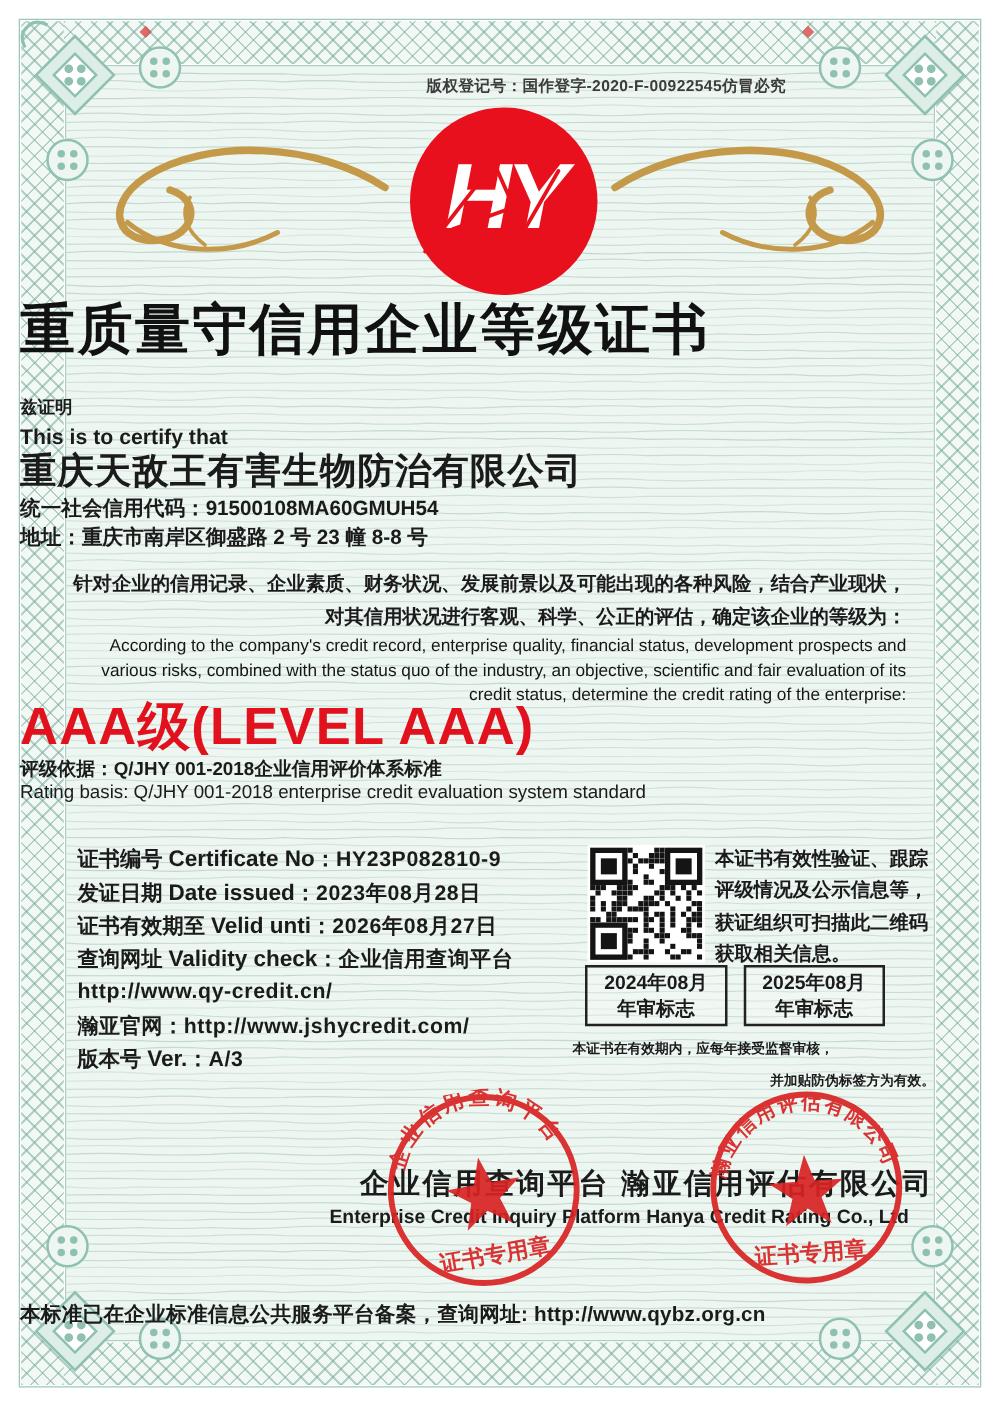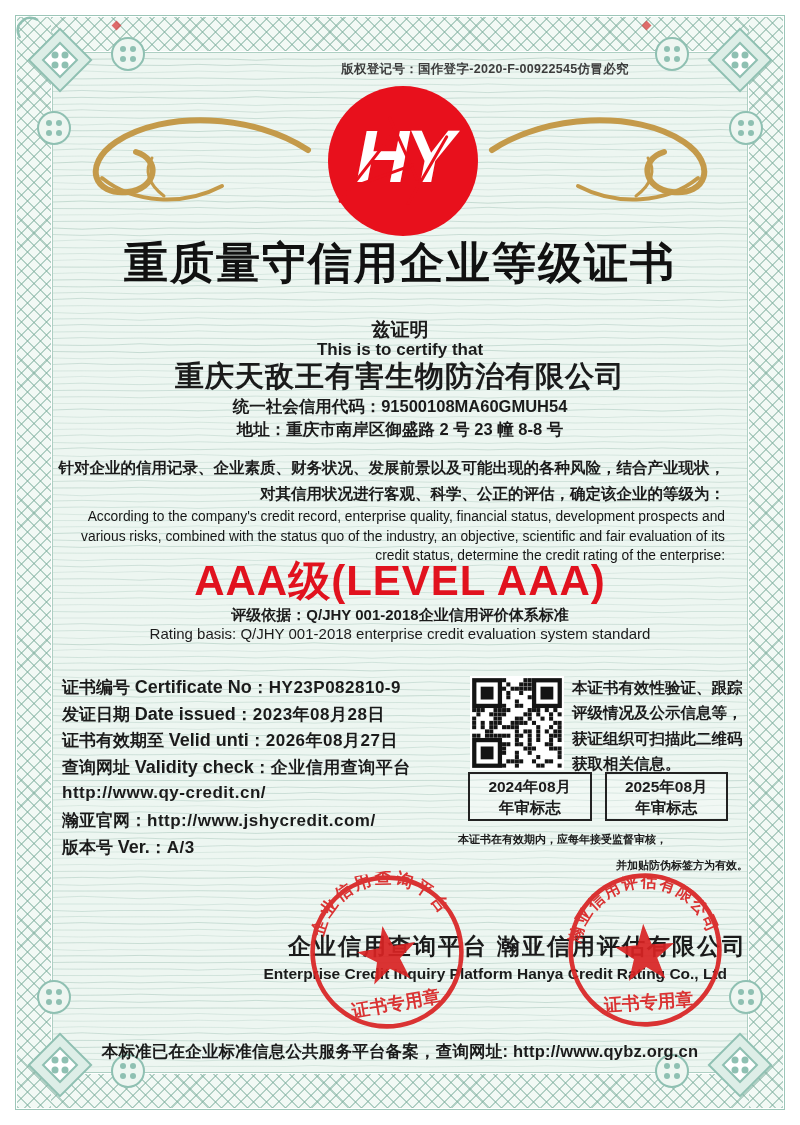--- a/index.html
+++ b/index.html
@@ -22,38 +22,38 @@
   .corner.tr{right:8px;top:8px;transform:scaleX(-1);}
   .corner.bl{left:8px;bottom:8px;transform:scaleY(-1);}
   .corner.br{right:8px;bottom:8px;transform:scale(-1,-1);}
   .red-accent{position:absolute;width:7px;height:7px;background:#d84848;transform:rotate(45deg);opacity:.8;}
 
   
   .paper{position:absolute;inset:53px;background:#edf6f1;}
   .paper svg.waves{position:absolute;inset:0;width:100%;height:100%;}
 
   .abs{position:absolute;}
-  .ctr{left:0;right:0;text-align:center;}
+  .ctr{left:0;right:0;padding-left:16px;}
 
   
   .copyright{top:61px;left:200px;right:30px;text-align:center;font-size:12.5px;color:#3c3c3c;font-weight:600;letter-spacing:.3px;}
 
   
   .logo-wrap{left:328px;top:86px;width:150px;height:150px;}
   .logo-circle{position:absolute;inset:0;border-radius:50%;background:#e8101c;}
   .logo-text{position:absolute;left:0;right:0;top:28px;text-align:center;font-size:74px;font-weight:800;color:#ffffff;letter-spacing:-4px;font-style:italic;}
   .crack{position:absolute;background:#e8101c;width:2.5px;border-radius:2px;}
   .flourish{top:112px;width:248px;height:96px;}
   .flourish.leftf{left:66px;transform:scaleX(-1);}
   .flourish.rightf{left:486px;}
 
   
   .title-zh{top:234px;font-size:44px;font-weight:700;letter-spacing:2px;color:#111;}
   .title-en{top:288px;font-size:17.5px;font-weight:600;color:#222;}
-  .certify-zh{top:317px;font-size:19px;font-weight:600;}
+  .certify-zh{top:317px;font-size:14px;font-weight:600;}
   .certify-en{top:340px;font-size:17px;font-weight:600;}
   .company{top:357px;font-size:29px;font-weight:800;letter-spacing:1px;}
   .codeline{top:396px;font-size:16.5px;font-weight:700;}
   .addrline{top:419px;font-size:16.5px;font-weight:700;}
 
   .para{left:47px;width:678px;text-align:right;}
   .para-zh{top:455px;font-size:15.5px;font-weight:700;line-height:25.5px;}
   .para-en{top:507px;font-size:13.8px;font-weight:500;line-height:19.5px;color:#161616;}
 
   .grade{top:553px;font-size:42px;font-weight:800;color:#e1121e;letter-spacing:1px;}
@@ -63,21 +63,21 @@
   
   .details{left:62px;top:676px;width:395px;}
   .dline{height:26.6px;white-space:nowrap;font-size:17px;}
   .dline .lab{font-weight:700;}
   .dline .lab .en{font-size:18px;font-weight:600;margin-top:28px;}
   .dline .val{font-weight:600;letter-spacing:.5px;}
 
   
   .qr-box{left:470px;top:676px;width:94px;height:94px;background:#fff;}
   .qr-note{left:572px;top:675px;width:176px;font-size:15.5px;font-weight:600;line-height:25.4px;text-align:left;}
-  .badges{left:468px;top:772px;width:260px;display:flex;gap:13px;}
+  .badges{left:468px;top:772px;width:240px;display:flex;gap:13px;}
   .badge{width:131px;height:45px;border:2px solid #222;display:flex;flex-direction:column;align-items:center;justify-content:center;font-size:15.5px;font-weight:600;line-height:21px;background:rgba(255,255,255,.25);}
   .supervision{left:458px;top:826px;width:290px;font-size:11px;font-weight:600;line-height:26px;}
   .supervision .l2{text-align:right;}
 
   
   .orgtext{top:931px;width:260px;text-align:center;}
   .orgtext .zh{font-size:23px;font-weight:700;letter-spacing:2px;}
   .orgtext .en{font-size:15.5px;font-weight:600;margin-top:3px;}
   .orgtext.leftorg{left:258px;}
   .orgtext.rightorg{left:492px;}

